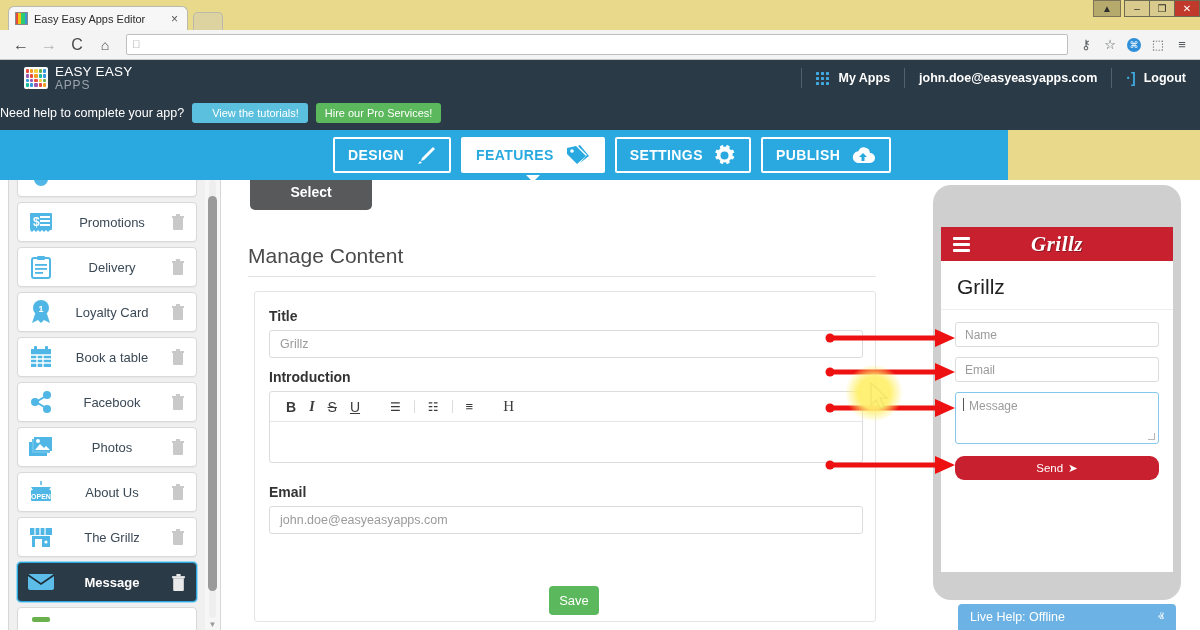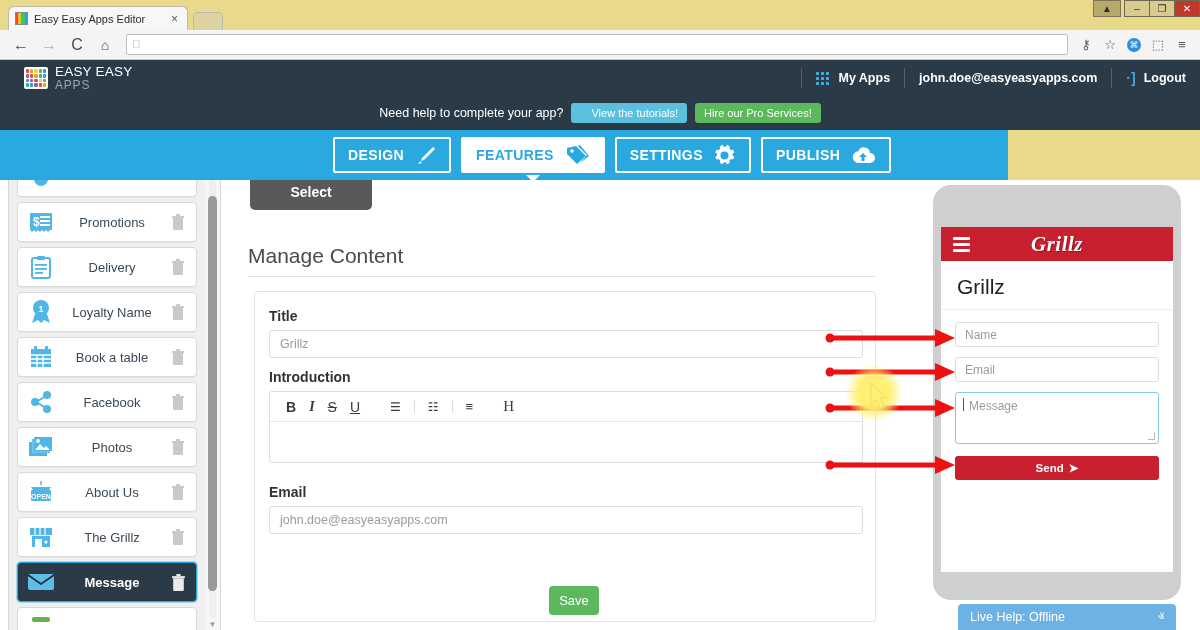--- a/index.html
+++ b/index.html
@@ -88,21 +88,21 @@
   .hdr-sep { width:1px; height:20px; background:#4f6272; margin:0 14px; }
   .grid-ico { display:grid; grid-template-columns:repeat(3,3px); grid-template-rows:repeat(3,3px);
      gap:2px; margin-right:9px; }
   .grid-ico i { background:#3fa9e0; display:block; border-radius:.5px;}
   .hdr-link { color:#fff; font-size:12.5px; font-weight:bold; white-space:nowrap; }
   .logout-ico { color:#3fa9e0; font-size:14px; margin-right:8px; font-weight:bold;}
 
   
   .help-strip {
     position:absolute; left:0; top:96px; width:1200px; height:34px;
-    background:#2b3a47; display:flex; align-items:center; justify-content:center; gap:8px;
+    background:#2b3a47; display:flex; align-items:center; justify-content:flex-start; gap:8px;
   }
   .help-text { color:#fff; font-size:12.5px; }
   .pill { font-size:11px; color:#fff; padding:4px 9px; border-radius:3px; white-space:nowrap;}
   .pill.blue { background:#5bc0de;padding-left:20px; }
   .pill.green { background:#5cb85c; }
 
   
   .mainnav {
     position:absolute; left:0; top:130px; width:1008px; height:50px; background:#29a9e0;
   }
@@ -202,22 +202,22 @@
     display:flex; align-items:center; padding:0 9px; font-size:12px; color:#9b9b9b;
   }
   .ph-textarea {
     height:52px; border:1px solid #86c8ec; border-radius:3px; margin-bottom:12px;
     padding:6px 9px; font-size:12px; color:#9b9b9b; position:relative;
   }
   .ph-textarea:after{ content:""; position:absolute; right:3px; bottom:3px; width:6px;height:6px;
     border-right:1px solid #b9b9b9; border-bottom:1px solid #b9b9b9;}
   .ph-caret { position:absolute; left:7px; top:5px; width:1px; height:13px; background:#555; }
   .ph-send {
-    height:24px; background:#c8202e; border-radius:3px; color:#fff; font-size:11.5px;
-    font-weight:bold; display:flex; align-items:center; justify-content:center; gap:5px;
+    height:24px; background:#c8202e; border-radius:9px; color:#fff; font-size:11.5px;
+    font-weight:normal; display:flex; align-items:center; justify-content:center; gap:5px;
   }
   .livehelp {
     position:absolute; left:958px; top:604px; width:218px; height:26px; background:#6cb2e4;
     border-radius:4px 4px 0 0; color:#fff; font-size:12.5px; display:flex; align-items:center;
     padding:0 12px; justify-content:space-between;
   }
 
   
   .anno { position:absolute; left:0; top:0; width:1200px; height:630px; pointer-events:none; }
   .cursor-hi {
@@ -426,21 +426,21 @@
         </div>
 
         <div class="side-item">
           <span class="side-ico">
             <svg width="24" height="26" viewBox="0 0 24 26">
                 <circle cx="12" cy="9" r="8" fill="#4fb6e5"></circle>
                 <text x="12" y="13" font-size="9" font-weight="bold" fill="#fff" text-anchor="middle" font-family="Liberation Sans">1</text>
                 <path d="M6 15l-3 9 6-3 3 3 3-3 6 3-3-9z" fill="#4fb6e5"></path>
               </svg>
           </span>
-          <span class="side-label">Loyalty Name</span>
+          <span class="side-label">Loyalty Card</span>
           <span class="trash">
             <svg width="14" height="16" viewBox="0 0 14 16">
                 <path fill="#c9c9c9" d="M2 4h10v11a1 1 0 01-1 1H3a1 1 0 01-1-1z"></path>
                 <rect x="1" y="2" width="12" height="2" fill="#c9c9c9"></rect>
                 <rect x="5" y="0" width="4" height="2" fill="#c9c9c9"></rect>
               </svg>
           </span>
         </div>
 
         <div class="side-item">

